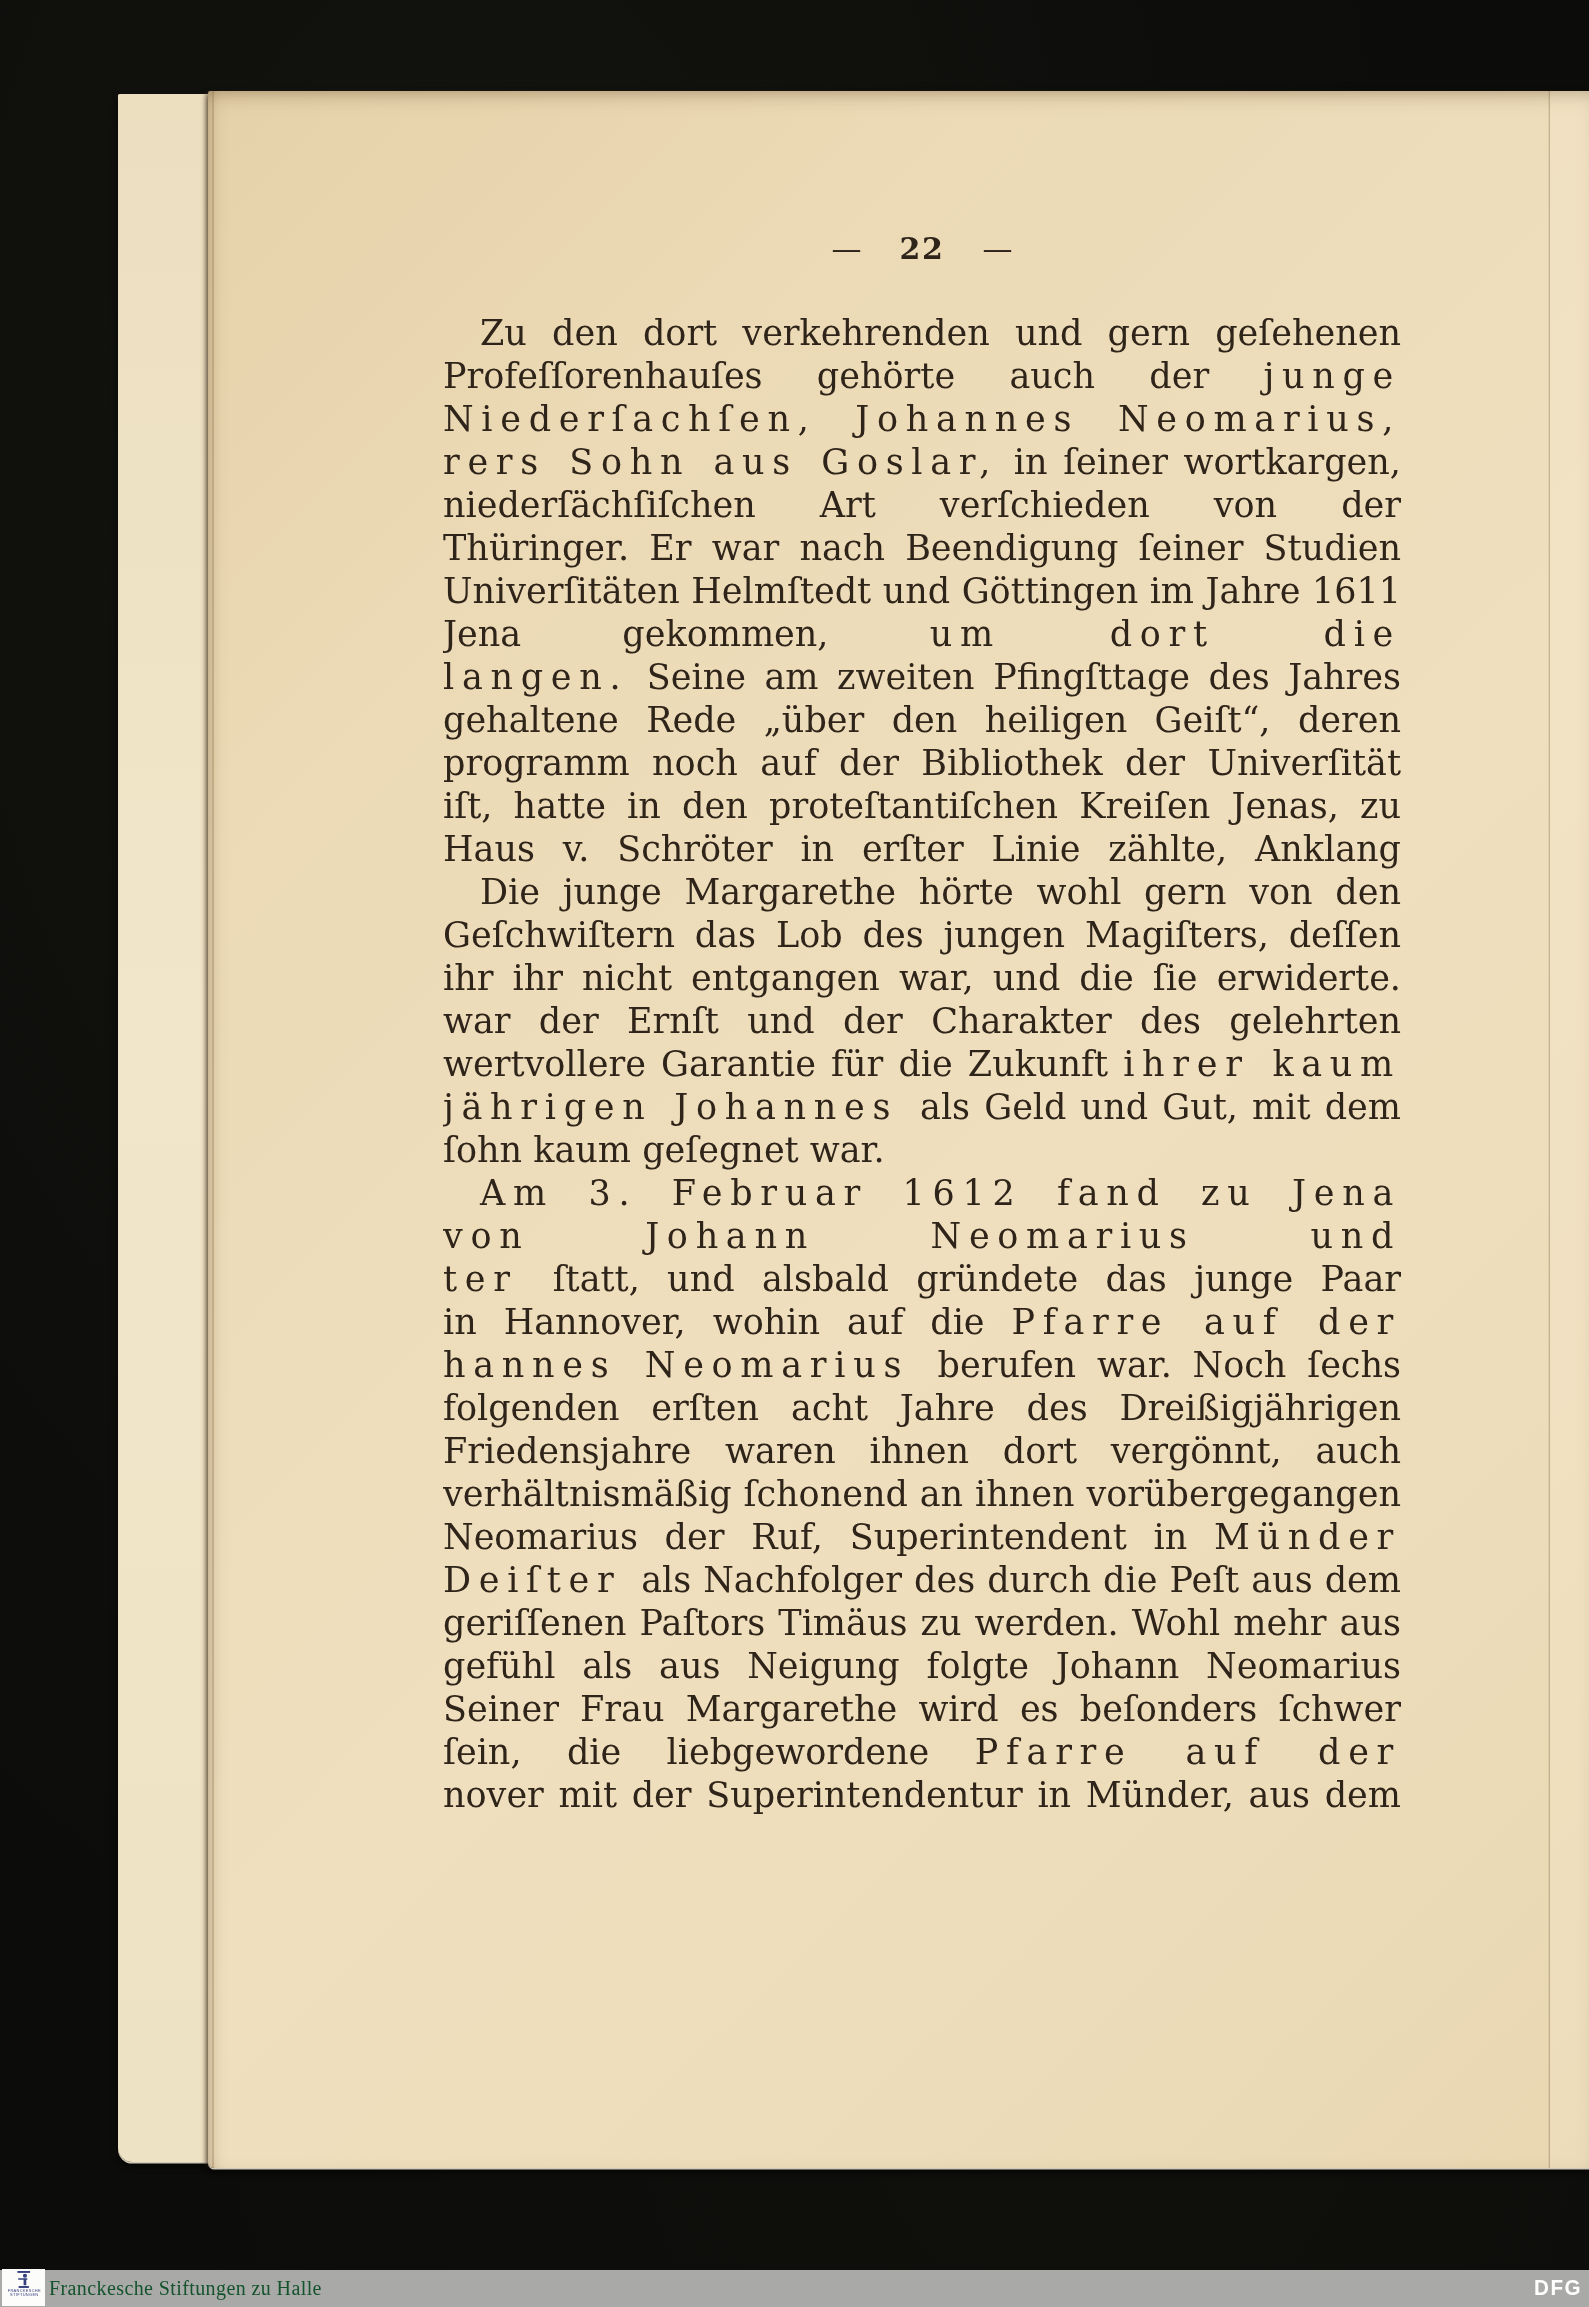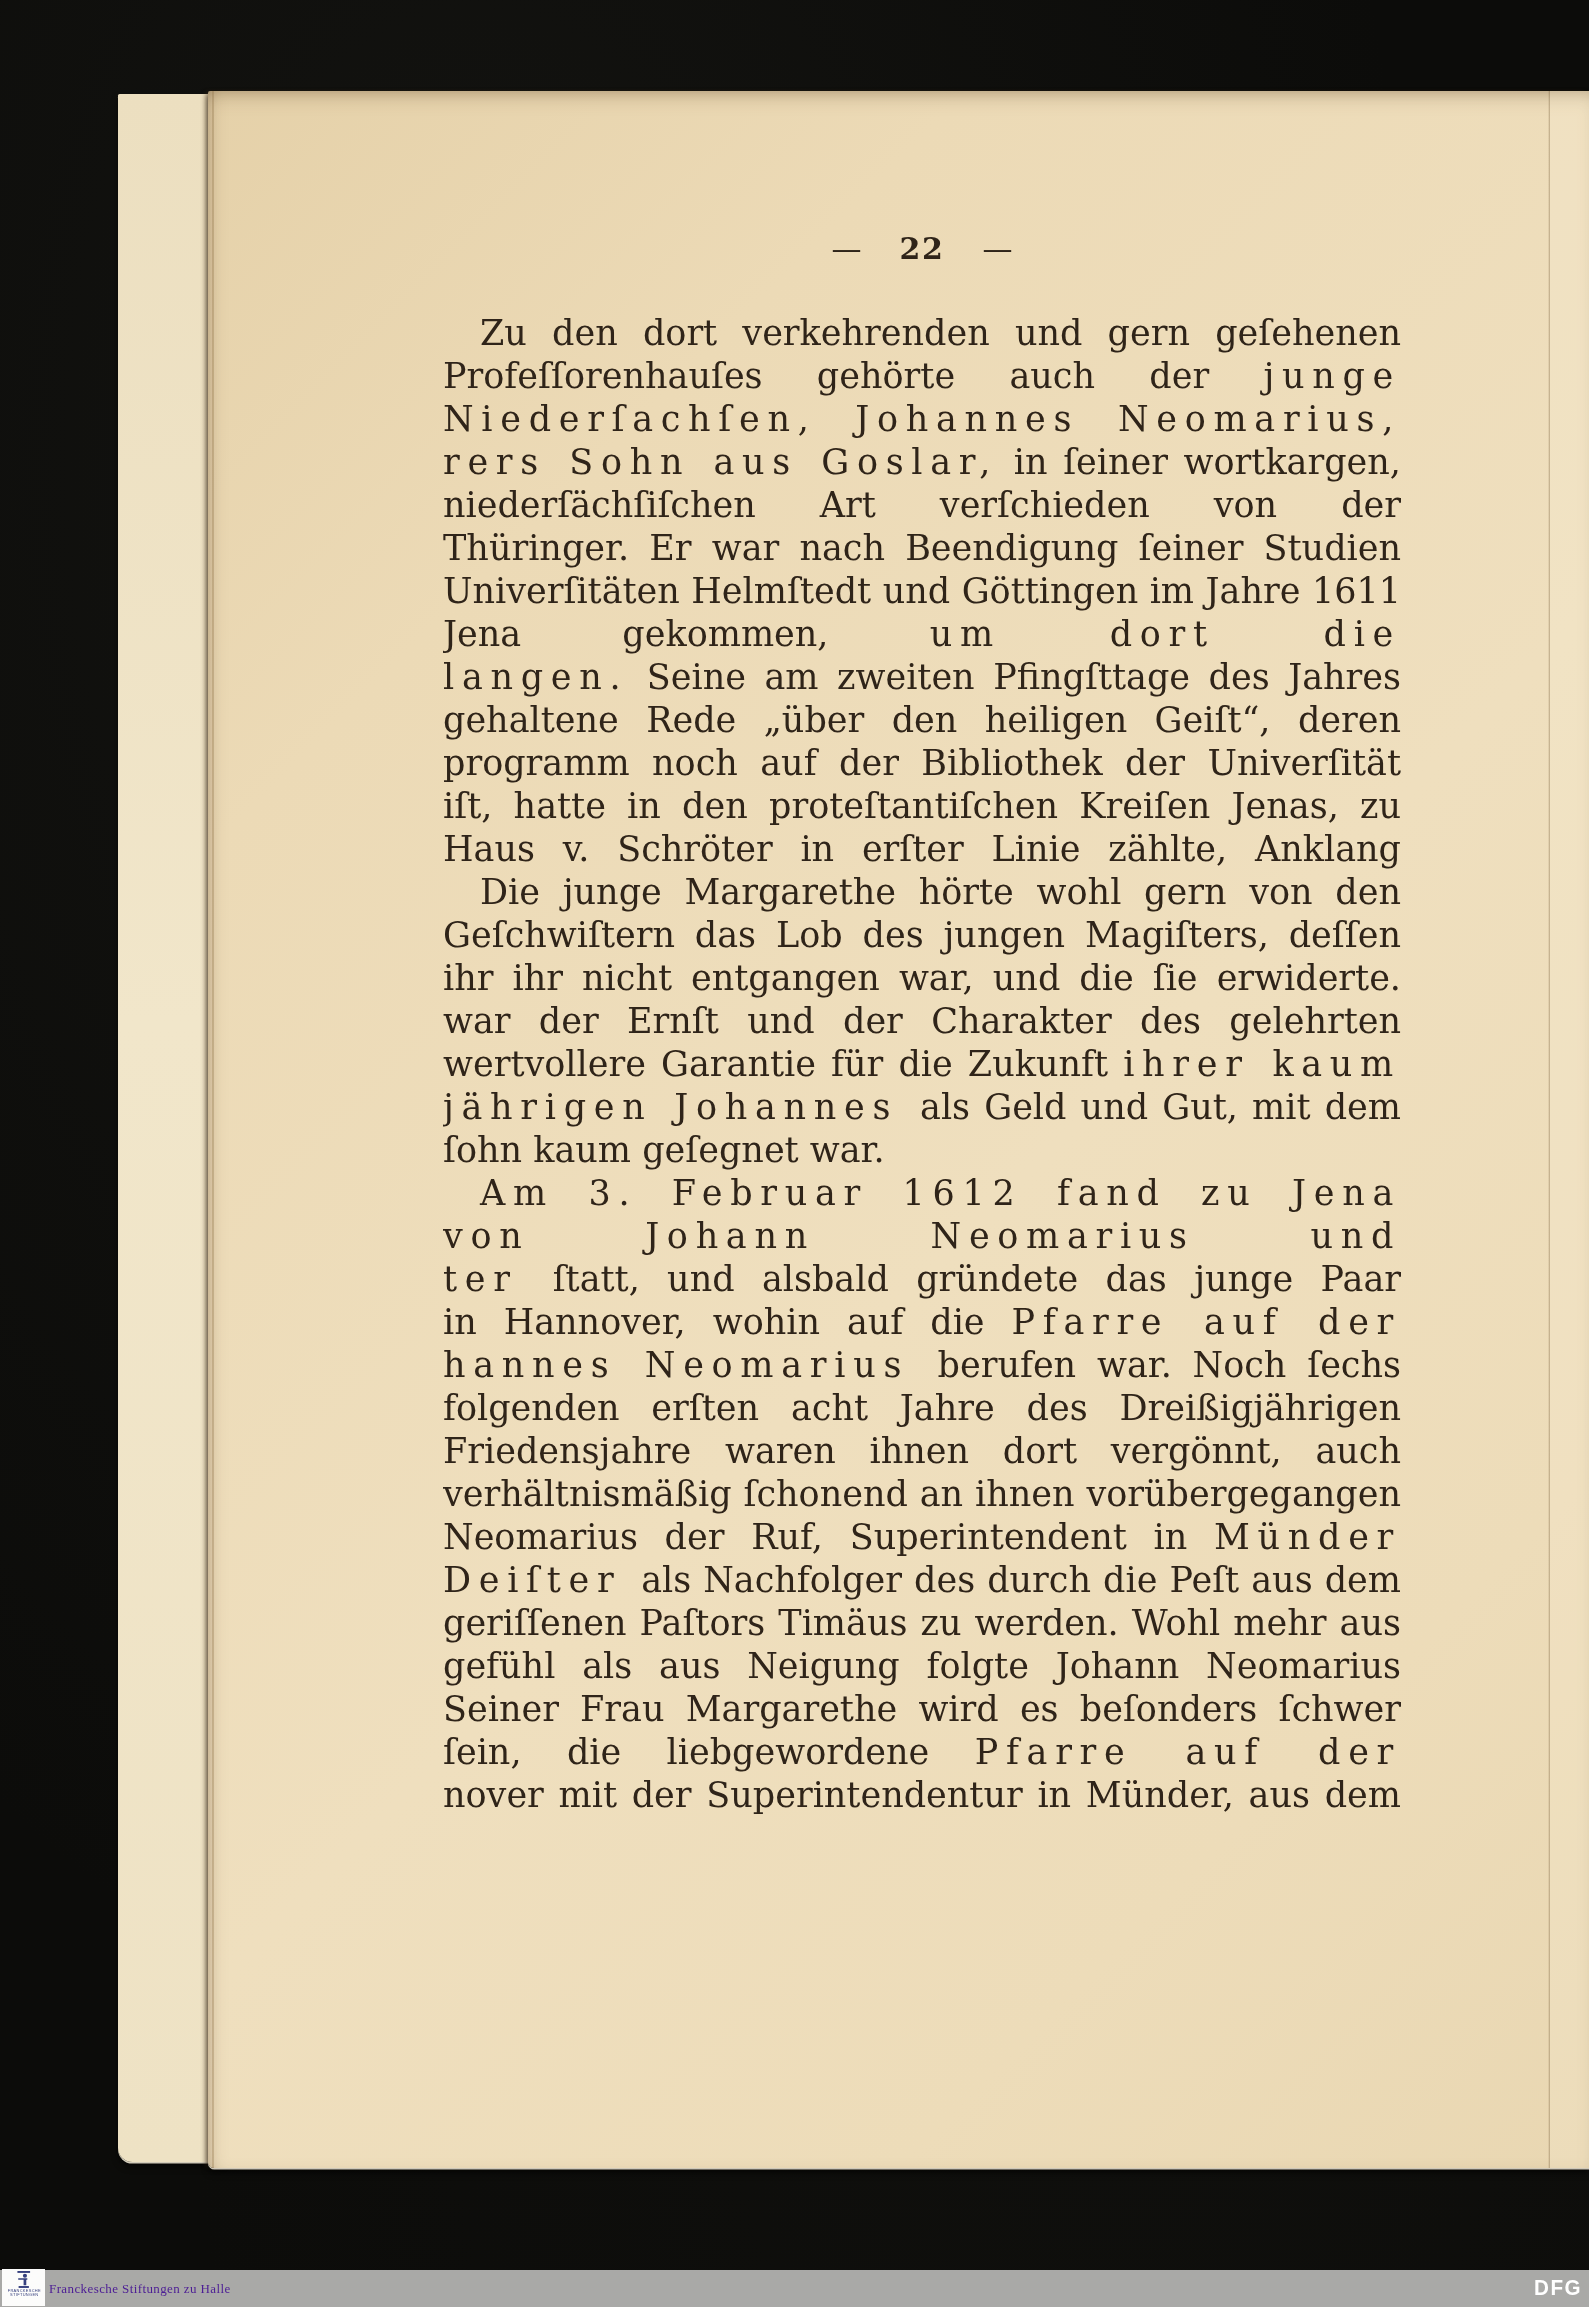--- a/index.html
+++ b/index.html
@@ -78,21 +78,21 @@
     padding-top:1.6px;box-sizing:border-box;
   }
   .logo-box svg{display:block;}
   .logo-text{
     font-family:"Liberation Sans",sans-serif;font-size:4.8px;line-height:4.8px;
     color:#353f7e;letter-spacing:0.4px;text-align:center;transform:scale(.82);
     transform-origin:center top;white-space:nowrap;
   }
   .institution{
     position:absolute;left:49px;top:0;height:37px;line-height:37px;
-    font-family:"Liberation Serif",serif;font-size:13px;color:#4c1d95;
+    font-family:"Liberation Serif",serif;font-size:20px;color:#14532d;
     letter-spacing:0.4px;
   }
   .dfg{
     position:absolute;right:6.4px;top:0;height:37px;line-height:37px;
     font-family:"Liberation Sans",sans-serif;font-weight:bold;font-size:21.5px;
     color:#ffffff;letter-spacing:1.6px;transform:scaleX(.96);transform-origin:right center;
   }
 </style>
 </head>
 <body>

